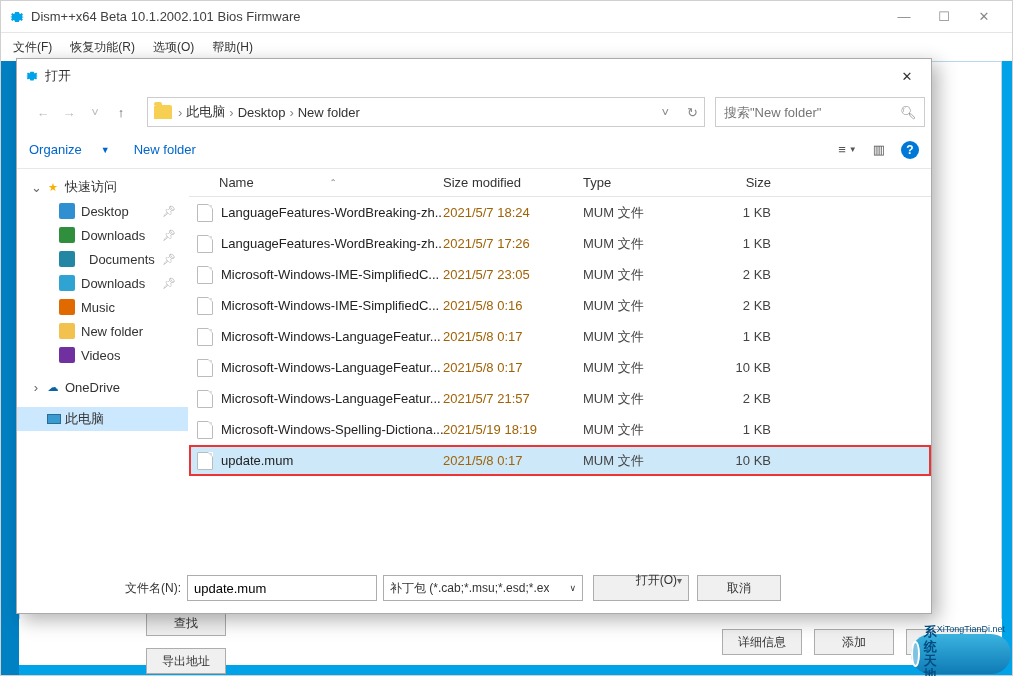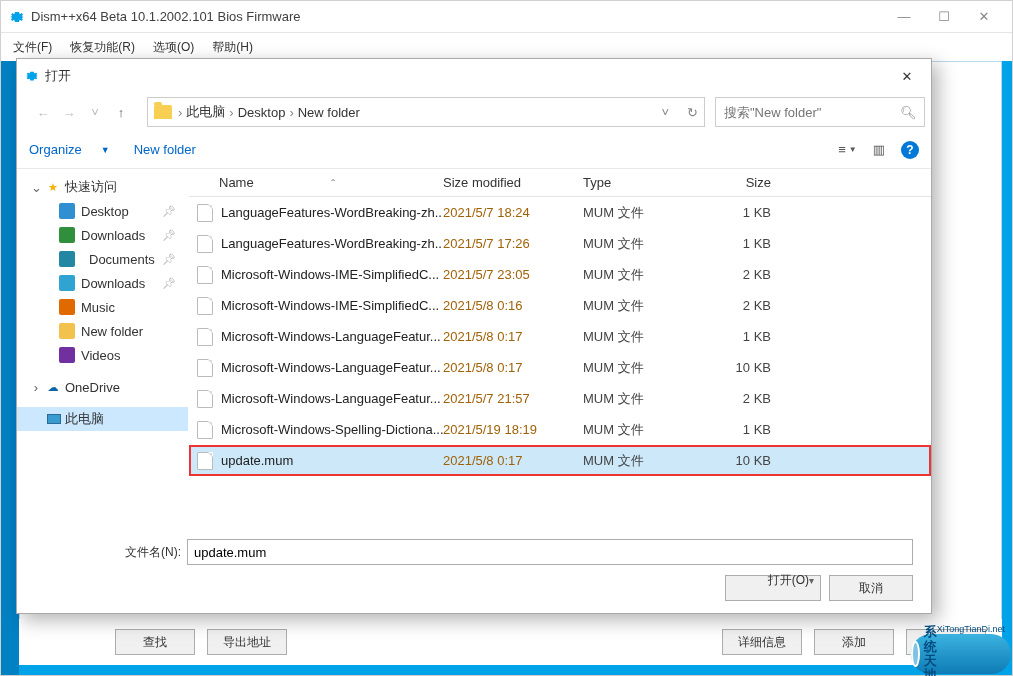--- a/index.html
+++ b/index.html
@@ -11,21 +11,21 @@
   .titlebar .gear-icon { color: #00a2e8; margin-right: 6px; display:flex; }
   .titlebar .title-text { flex: 1; font-size: 13px; color: #404040; }
   .win-controls { display: flex; gap: 0; }
   .win-btn { width: 40px; height: 28px; display: flex; align-items: center; justify-content: center; color: #888; }
   .menubar { height: 28px; display: flex; align-items: center; padding: 0 12px; gap: 18px; font-size: 12px; color: #333; }
   .main-body { flex: 1; display: flex; background: #00a2e8; }
   .side-strip { width: 18px; background: #0081c4; }
   .main-panel { flex: 1; background: #fff; margin-right: 10px; margin-bottom: 10px; position: relative; display:flex; flex-direction:column;}
   .main-panel-content { flex:1; background: #fff; border: 1px solid #b9d8ec;}
   .bottom-toolbar { position: absolute; bottom: 0; left: 0; right: 0; height: 46px; display: flex; align-items: center; padding: 0 16px; gap: 12px; background: #fff; }
-  .bottom-left { display:flex; gap:12px; margin-left:80px;}
+  .bottom-left { display:flex; gap:12px; margin-left:111px;flex-direction:column;}
   .bottom-right { display:flex; gap:12px; margin-left:auto;}
   .btn { min-width: 80px; height: 26px; border: 1px solid #adadad; background: #f0f0f0; font-size: 12px; display:flex; align-items:center; justify-content:center; }
 
   
   .dialog { position: absolute; left: 16px; top: 58px; width: 916px; height: 556px; background: #fff; border: 1px solid #aaa; box-shadow: 6px 6px 18px rgba(0,0,0,.3); display: flex; flex-direction: column; }
   .dlg-title { height: 34px; display: flex; align-items: center; padding: 0 8px; }
   .dlg-title .gear-icon { color: #00a2e8; margin-right: 6px; display:flex;}
   .dlg-title-text { flex: 1; font-size: 13px; }
   .dlg-close { width: 32px; height: 28px; display:flex; align-items:center; justify-content:center; color:#333; }
 
@@ -72,21 +72,21 @@
   .file-row { height: 31px; display:flex; align-items:center; font-size:13px; color:#222;}
   .file-row .fname { width:254px; padding-left: 8px; display:flex; align-items:center; gap:8px; white-space:nowrap; overflow:hidden; text-overflow:ellipsis;}
   .file-row .fdate { width:140px; color:#a16207;}
   .file-row .ftype { width:118px; color:#444;}
   .file-row .fsize { width:80px; text-align:right; padding-right:10px; color:#444;}
   .file-icon { width:16px; height:18px; border:1px solid #bbb; border-radius:1px; flex-shrink:0; position:relative; background:#fff;}
   .file-icon::before{content:"";position:absolute;right:-1px;top:-1px;border-style:solid;border-width:0 5px 5px 0;border-color:transparent #fff transparent transparent;}
   .file-icon::after{content:"";position:absolute;right:0;top:0;border-style:solid;border-width:0 4px 4px 0;border-color:transparent #ddd transparent transparent;}
   .file-row.hl-box { outline: 2px solid #e33; outline-offset:-2px; background:#cde8f9;}
   
-  .dlg-footer { padding: 12px 18px; display:flex; flex-direction:column; gap:10px; border-top: 0;}
+  .dlg-footer { padding: 12px 18px; display:flex; gap:10px; border-top: 0;}
   .filename-row { display:flex; align-items:center; gap:6px;}
   .filename-row label { white-space: nowrap; font-size:12px; margin-left:90px;}
   .fname-input { flex:1; height:26px; border:1px solid #adadad; padding:0 6px; font-size:13px;}
   .filter-sel { width:200px; height:26px; border:1px solid #adadad; padding:0 6px; font-size:12px; display:flex; align-items:center; justify-content:space-between; white-space:nowrap; overflow:hidden;}
   .dlg-buttons { display:flex; gap:8px; justify-content:flex-end;}
 
   .watermark { position:absolute; right:2px; bottom:2px; width:100px; height:40px; border-radius:20px; background:linear-gradient(180deg,#3bb3e0,#0e7bb5); display:flex; align-items:center; justify-content:flex-end; padding-right:6px; color:#fff; font-size:11px;}
   .watermark .globe { width:26px;height:26px;border-radius:50%;background:#7ec3e6;border:2px solid #fff; margin-right:4px;}
   .watermark .txt { display:flex;flex-direction:row;line-height:1.1;}
   .watermark .big { font-size:13px; font-weight:bold; color:#004c80;}
@@ -345,20 +345,24 @@
             <div class="fsize">10 KB</div>
           </div>
         </div>
     </div>
   </div>
 
   <div class="dlg-footer">
     <div class="filename-row">
       <label>文件名(N):</label>
       <input class="fname-input" value="update.mum" style="">
+      <div class="filter-sel">
+        <span style="overflow:hidden;text-overflow:ellipsis;">补丁包 (*.cab;*.msu;*.esd;*.ex</span>
+        <span style="font-size:9px;">∨</span>
+      </div>
     </div>
     <div class="dlg-buttons">
       <div class="btn" style="min-width:96px;display:flex;justify-content:flex-end;padding:0 6px 16px 18px;">
         <span>打开(O)</span>
           <span style="color:#666;font-size:10px;">▾</span>
       </div>
       <div class="btn" style="min-width:84px;">取消</div>
     </div>
   </div>
 </div>

